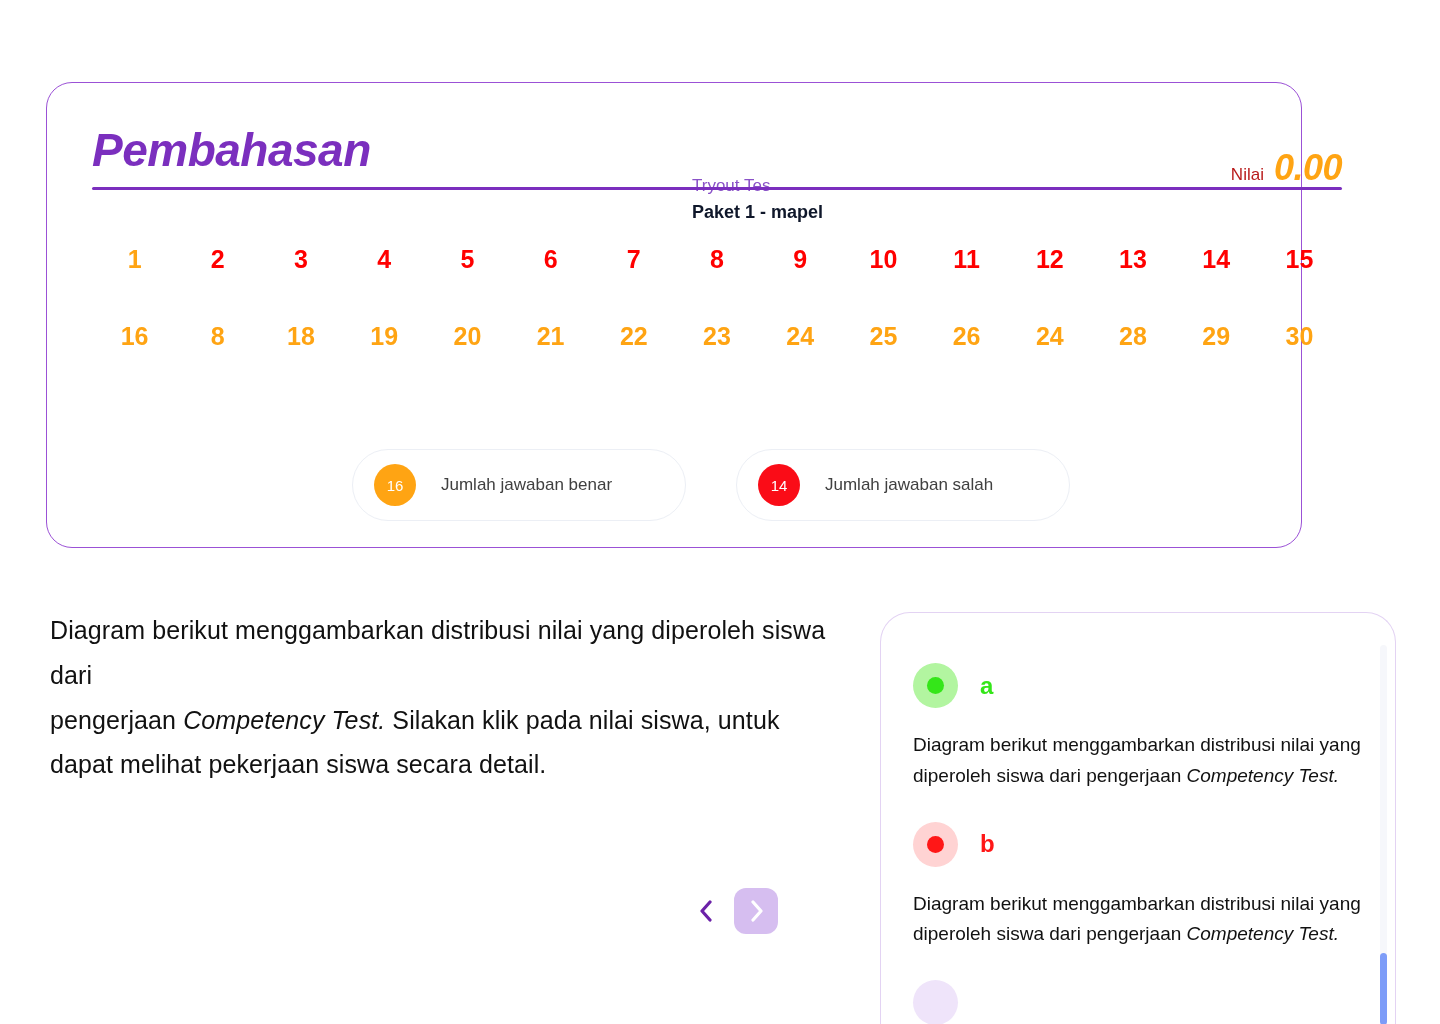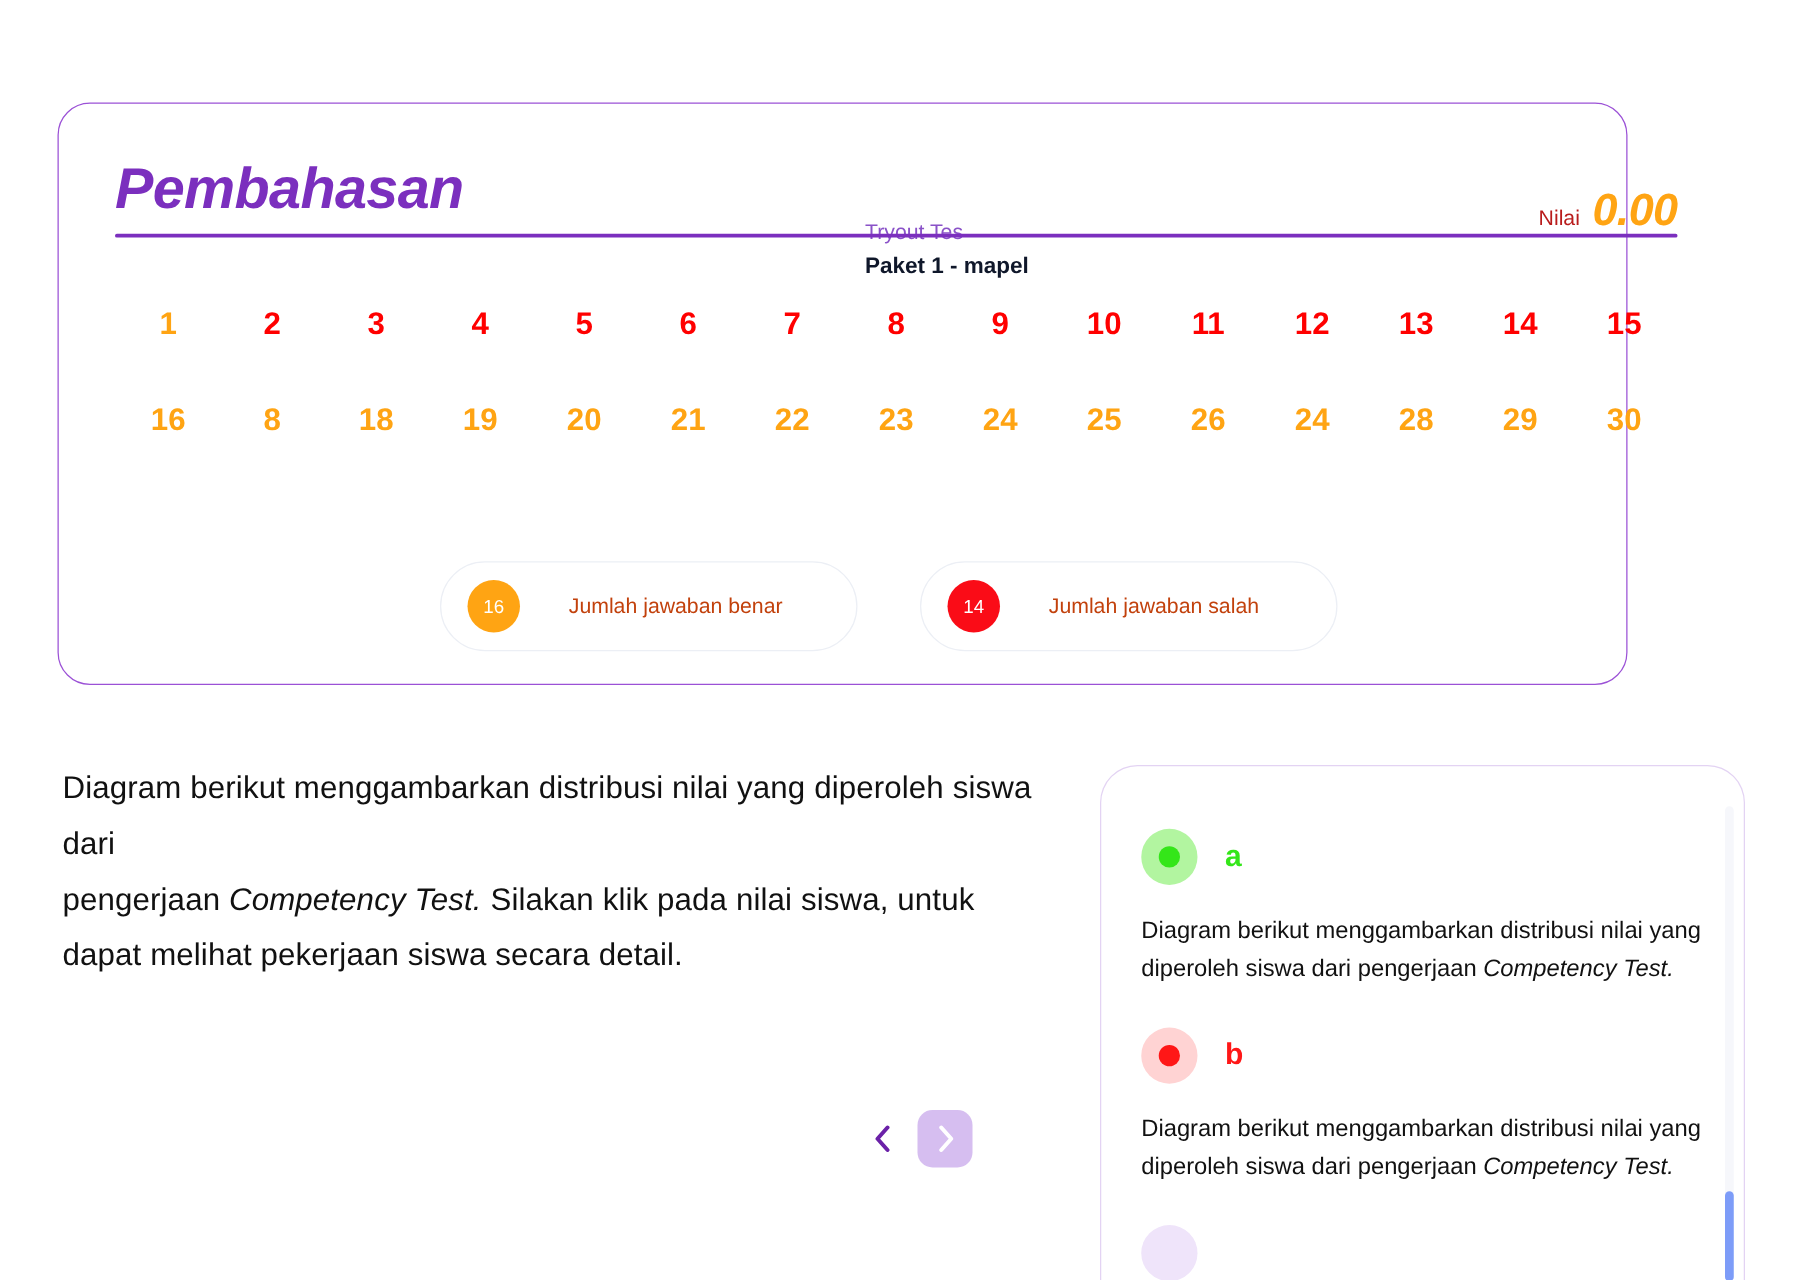--- a/index.html
+++ b/index.html
@@ -161,23 +161,23 @@
     display: flex;
     align-items: center;
     justify-content: center;
     flex: 0 0 auto;
   }
 
   .badge-correct { background: #FFA413; }
   .badge-wrong   { background: #FA0C17; }
 
   .stat-text {
-    margin-left: 39px;
+    margin-left: 25px;
     font-size: 17px;
-    color: #c2410c;
+    color: #404040;
   }
 
   
   .question-block {
     position: absolute;
     left: 50px;
     top: 608px;
     width: 790px;
   }
 

